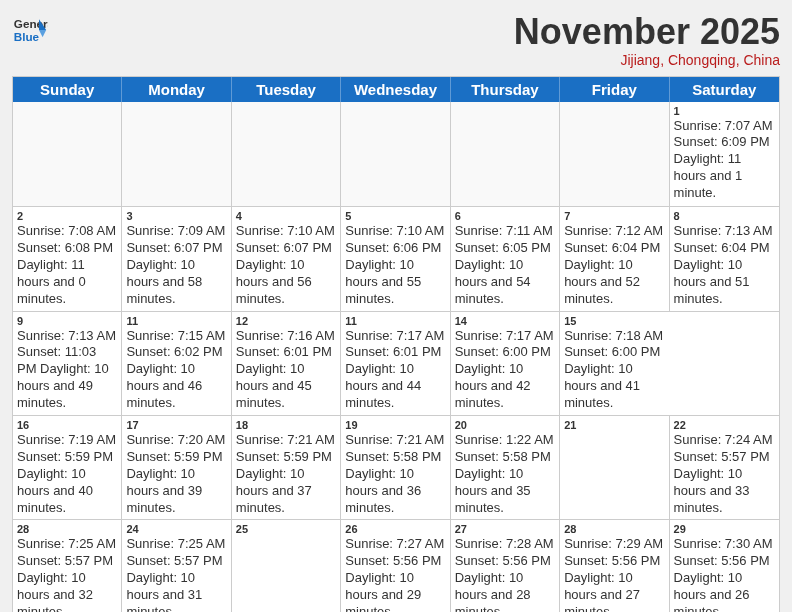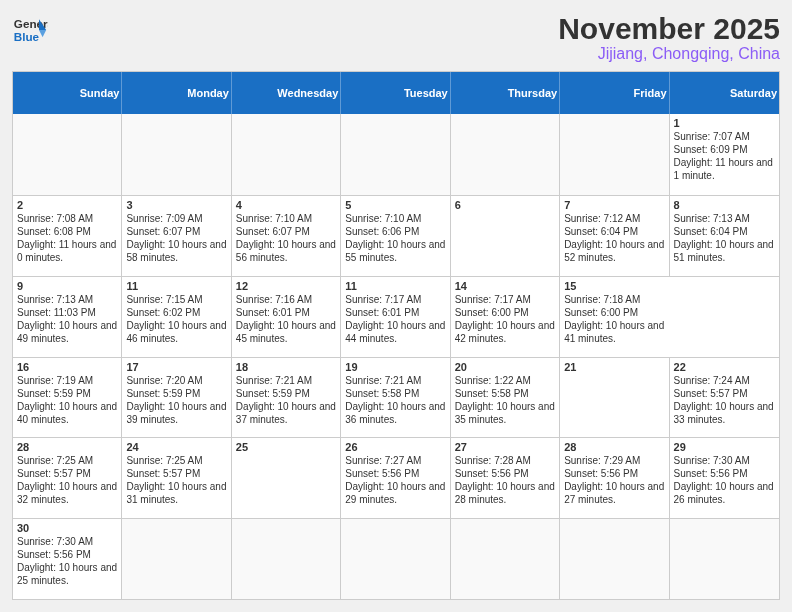--- a/index.html
+++ b/index.html
@@ -30,47 +30,47 @@
       gap: 4px;
     }
     .logo-icon {
       width: 36px;
       height: 36px;
     }
     .title-block {
       text-align: right;
     }
     .month-title {
-      font-size: 30px;
+      font-size: 36px;
       font-weight: bold;
       color: #333;
       line-height: 1.1;
     }
     .location-title {
-      font-size: 16px;
-      color: #8b5cf6;
+      font-size: 14px;
+      color: #b91c1c;
     }
     .calendar {
       flex: 1;
       display: flex;
       flex-direction: column;
       border: 1px solid #ccc;
       background: #fff;
     }
     .cal-header {
       display: grid;
       grid-template-columns: repeat(7, 1fr);
       background: #1a6fc4;
     }
     .cal-header-cell {
       color: #fff;
-      font-size: 11px;
+      font-size: 15px;
       font-weight: bold;
-      text-align: right;
-      padding: 15px 2px;
+      text-align: center;
+      padding: 4px 2px;
       border-right: 1px solid rgba(255,255,255,0.3);
     }
     .cal-header-cell:last-child { border-right: none; }
     .cal-body {
       display: grid;
       grid-template-rows: repeat(6, 1fr);
       flex: 1;
     }
     .cal-row {
       display: grid;
@@ -91,21 +91,21 @@
     .cal-cell:last-child { border-right: none; }
     .cal-cell.empty { background: #f9f9f9; }
     .day-num {
       font-size: 11px;
       font-weight: bold;
       color: #333;
       display: block;
       margin-bottom: 1px;
     }
     .cell-info {
-      font-size: 10px;
+      font-size: 13px;
       color: #333;
       line-height: 1.3;
     }
   </style>
 </head>
 <body>
 
 <div class="page">
   <div class="header">
     <div class="logo">
@@ -119,22 +119,22 @@
     <div class="title-block">
       <div class="month-title">November 2025</div>
       <div class="location-title">Jijiang, Chongqing, China</div>
     </div>
   </div>
 
   <div class="calendar">
     <div class="cal-header">
     <div class="cal-header-cell">Sunday</div>
         <div class="cal-header-cell">Monday</div>
+        <div class="cal-header-cell">Tuesday</div>
         <div class="cal-header-cell">Wednesday</div>
-        <div class="cal-header-cell">Tuesday</div>
         <div class="cal-header-cell">Thursday</div>
         <div class="cal-header-cell">Friday</div>
         <div class="cal-header-cell">Saturday</div>
       </div>
     <div class="cal-body">
     <div class="cal-row">
           <div class="cal-cell empty"></div>
           <div class="cal-cell empty"></div>
           <div class="cal-cell empty"></div>
           <div class="cal-cell empty"></div>
@@ -167,20 +167,23 @@
 Daylight: 10 hours and 56 minutes.</div>
           </div>
           <div class="cal-cell">
             <span class="day-num">5</span>
             <div class="cell-info">Sunrise: 7:10 AM
 Sunset: 6:06 PM
 Daylight: 10 hours and 55 minutes.</div>
           </div>
           <div class="cal-cell">
             <span class="day-num">6</span>
+            <div class="cell-info">Sunrise: 7:11 AM
+Sunset: 6:05 PM
+Daylight: 10 hours and 54 minutes.</div>
           </div>
           <div class="cal-cell">
             <span class="day-num">7</span>
             <div class="cell-info">Sunrise: 7:12 AM
 Sunset: 6:04 PM
 Daylight: 10 hours and 52 minutes.</div>
           </div>
           <div class="cal-cell">
             <span class="day-num">8</span>
             <div class="cell-info">Sunrise: 7:13 AM

